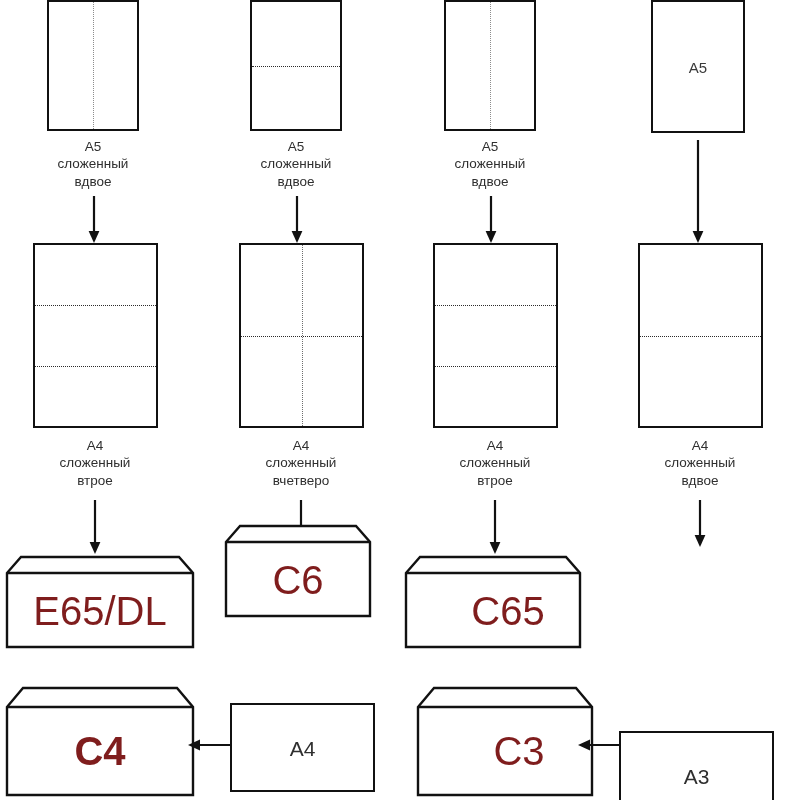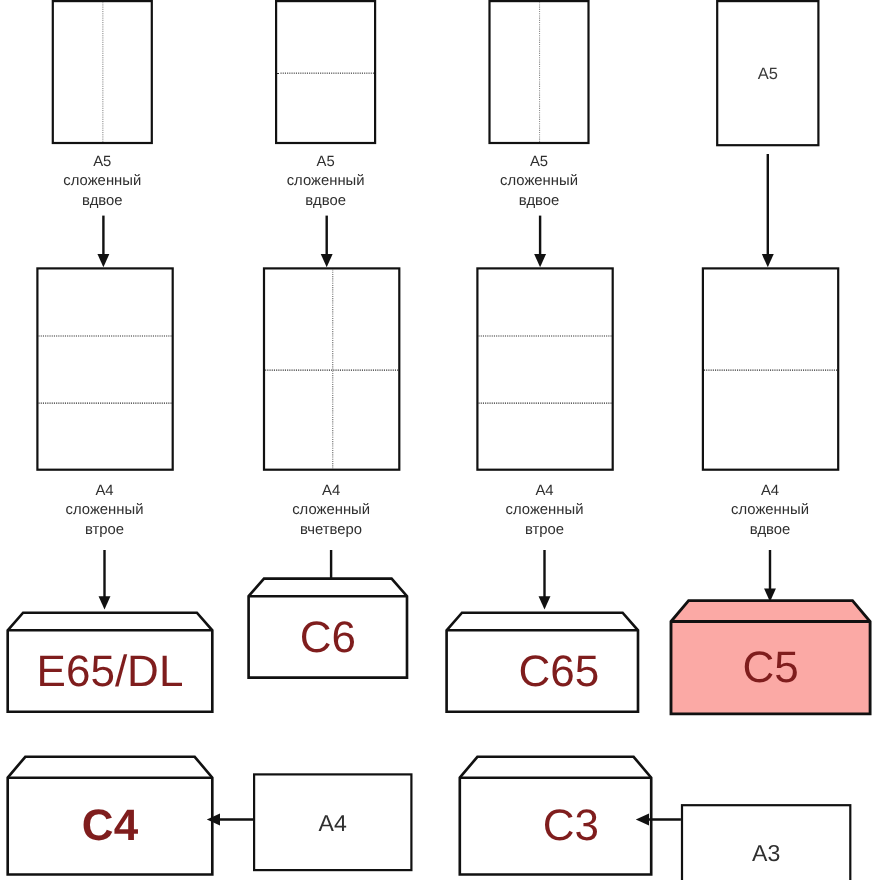--- a/index.html
+++ b/index.html
@@ -231,27 +231,20 @@
   </div>
 
   <div class="envelope" style="left:404px; top:553px; width:208px; height:96px;">
     <svg width="178" height="96" viewBox="0 0 178 96">
       <path d="M2,20 L16,4 L162,4 L176,20 L176,94 L2,94 Z" fill="#ffffff" stroke="#111111" stroke-width="2.4" stroke-linejoin="miter"></path>
       <line x1="2" y1="20" x2="176" y2="20" stroke="#111111" stroke-width="2.4"></line>
     </svg>
     <div class="env-label" style="top:36px;">C65</div>
   </div>
 
-  <div class="envelope" style="left:608px; top:543px; width:185px; height:108px;">
-    <svg width="185" height="108" viewBox="0 0 185 108">
-      <path d="M2,22 L18,3 L167,3 L183,22 L183,106 L2,106 Z" fill="#fba9a5" stroke="#111111" stroke-width="2.6" stroke-linejoin="miter"></path>
-      <line x1="2" y1="22" x2="183" y2="22" stroke="#111111" stroke-width="2.6"></line>
-    </svg>
-    <div class="env-label" style="top:42px;">C5</div>
-  </div>
 
   <div class="envelope" style="left:5px; top:685px; width:190px; height:112px;">
     <svg width="190" height="112" viewBox="0 0 190 112">
       <path d="M2,22 L18,3 L172,3 L188,22 L188,110 L2,110 Z" fill="#ffffff" stroke="#111111" stroke-width="2.4" stroke-linejoin="miter"></path>
       <line x1="2" y1="22" x2="188" y2="22" stroke="#111111" stroke-width="2.4"></line>
     </svg>
     <div class="env-label" style="top:44px;font-weight:bold;">C4</div>
   </div>
 
   <div class="arrow-left" style="left:188px; top:738px; width:44px;">

